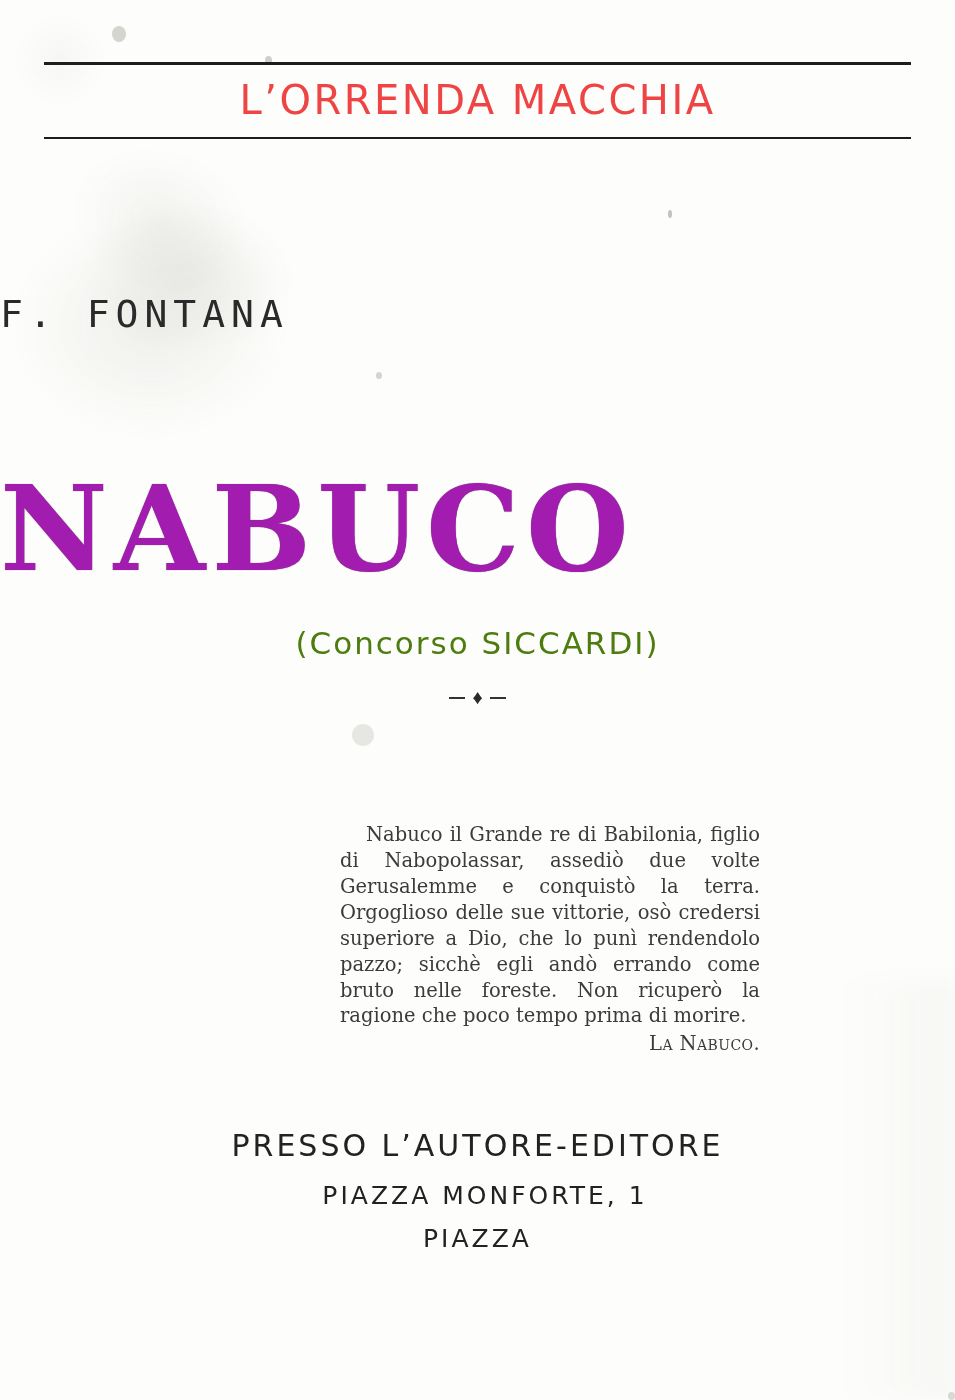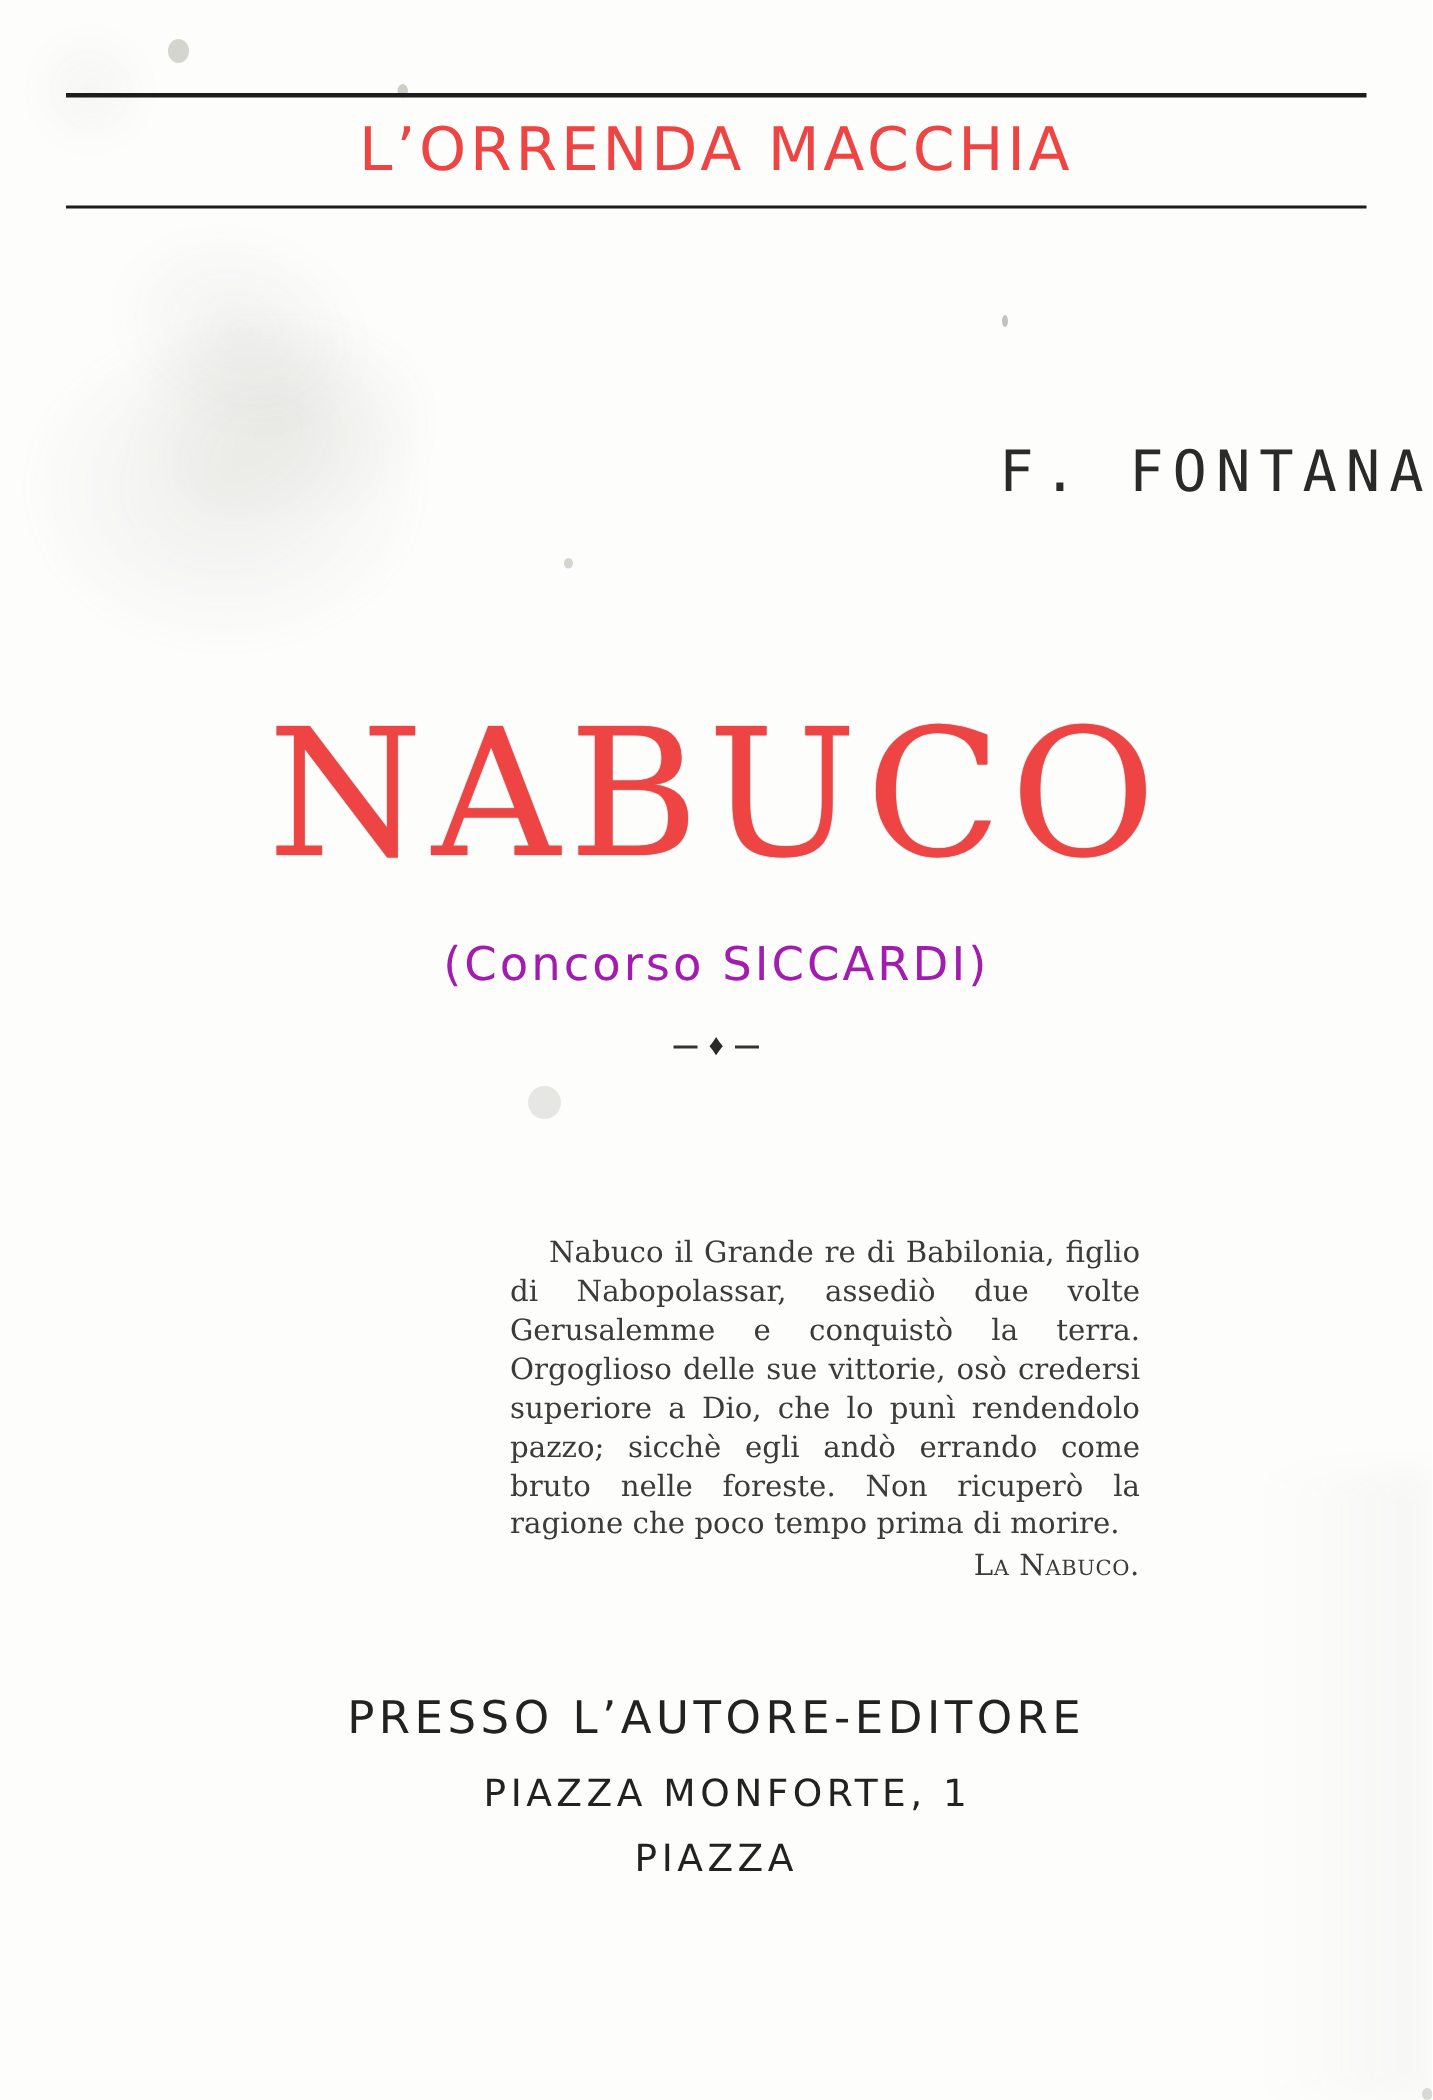--- a/index.html
+++ b/index.html
@@ -87,52 +87,51 @@
     font-family: "DejaVu Sans", sans-serif;
     font-weight: 400;
     white-space: nowrap;
   }
 
   
   #author {
     position: absolute;
     left: 0; right: 0;
     top: 292px;
-    text-align: right;
+    text-align: left;
     font-family: "DejaVu Sans Mono", monospace;
     font-size: 38px;
     letter-spacing: 6px;
     color: #2a2a2a;
   }
 
   
   #title {
     position: absolute;
     left: 0; right: 0;
     top: 470px;
-    text-align: center;
     font-family: "DejaVu Serif", serif;
-    font-weight: 400;
+    font-weight: 700;
     font-size: 118px;
     line-height: 1;
     letter-spacing: 6px;
-    color: #ef4444;
+    color: #a21caf;
     text-shadow: 0 0 1px rgba(0,0,0,.55);
   }
 
   
   #subtitle {
     position: absolute;
     left: 0; right: 0;
     top: 625px;
     text-align: center;
     font-family: "DejaVu Sans", sans-serif;
     font-size: 31px;
     letter-spacing: 2px;
-    color: #a21caf;
+    color: #4d7c0f;
   }
 
   
   #ornament {
     position: absolute;
     left: 0; right: 0;
     top: 688px;
     display: flex;
     justify-content: center;
     align-items: center;

